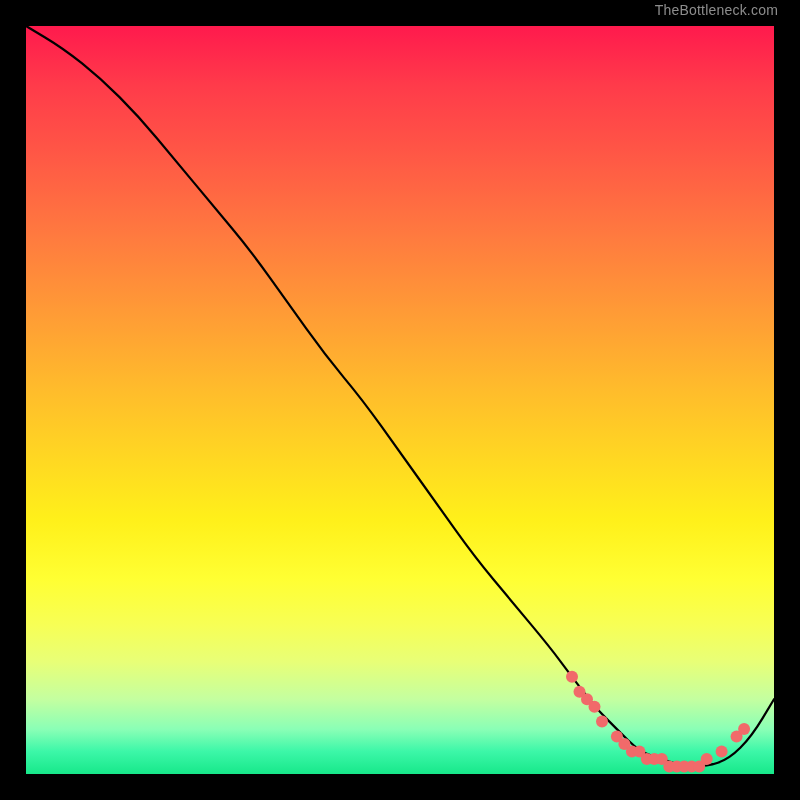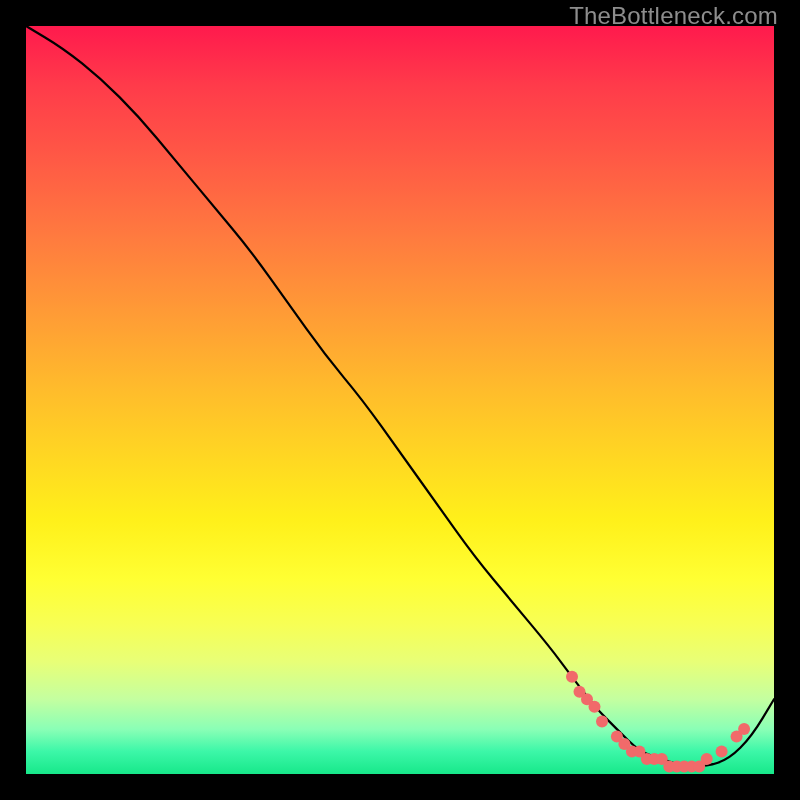--- a/index.html
+++ b/index.html
@@ -49,21 +49,21 @@
     top: 0;
     width: 748px;
     height: 748px;
     overflow: visible;
   }
   .watermark {
     position: absolute;
     top: 2px;
     right: 22px;
     color: #8d8d8d;
-    font-size: 24px;
+    font-size: 14px;
     letter-spacing: 0.2px;
     user-select: none;
   }
 </style>
 </head>
 <body>
 
 <div class="stage">
 
   <div class="watermark">TheBottleneck.com</div>

